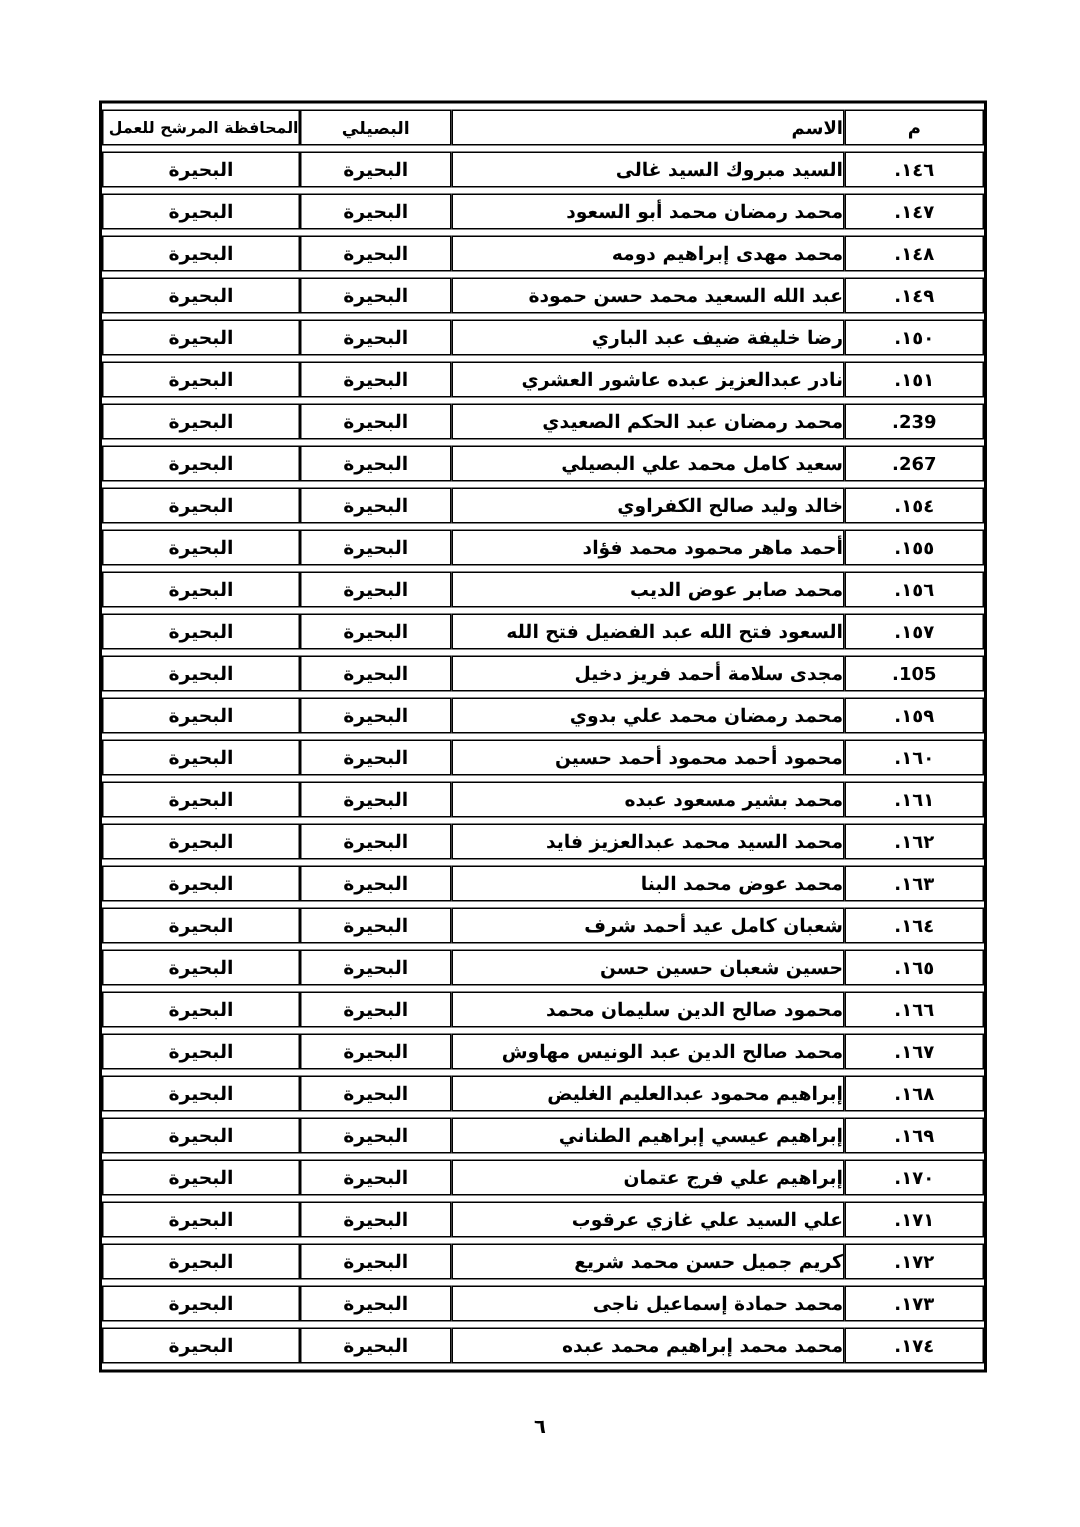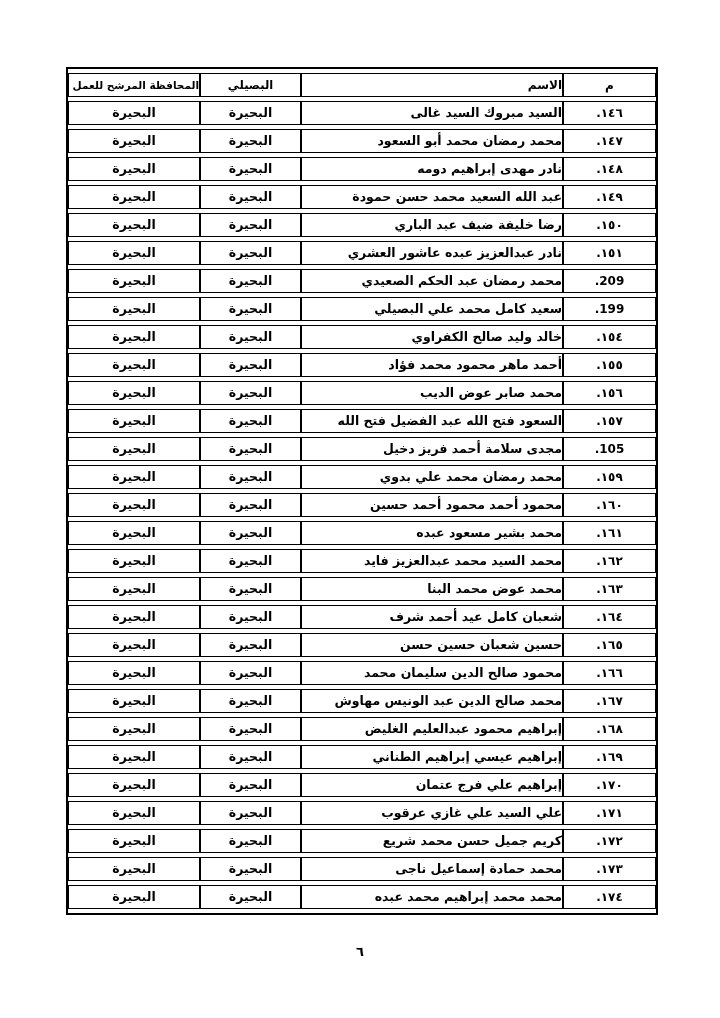--- a/index.html
+++ b/index.html
@@ -80,21 +80,21 @@
     <td class="c-nom">البحيرة</td>
   </tr>
         <tr>
     <td class="c-serial">١٤٧.</td>
     <td class="c-name">محمد رمضان محمد أبو السعود</td>
     <td class="c-gov">البحيرة</td>
     <td class="c-nom">البحيرة</td>
   </tr>
         <tr>
     <td class="c-serial">١٤٨.</td>
-    <td class="c-name">نادر مهدى إبراهيم دومه</td>
+    <td class="c-name">محمد مهدى إبراهيم دومه</td>
     <td class="c-gov">البحيرة</td>
     <td class="c-nom">البحيرة</td>
   </tr>
         <tr>
     <td class="c-serial">١٤٩.</td>
     <td class="c-name">عبد الله السعيد محمد حسن حمودة</td>
     <td class="c-gov">البحيرة</td>
     <td class="c-nom">البحيرة</td>
   </tr>
         <tr>
@@ -103,27 +103,27 @@
     <td class="c-gov">البحيرة</td>
     <td class="c-nom">البحيرة</td>
   </tr>
         <tr>
     <td class="c-serial">١٥١.</td>
     <td class="c-name">نادر عبدالعزيز عبده عاشور العشري</td>
     <td class="c-gov">البحيرة</td>
     <td class="c-nom">البحيرة</td>
   </tr>
         <tr>
-    <td class="c-serial">209.</td>
+    <td class="c-serial">239.</td>
     <td class="c-name">محمد رمضان عبد الحكم الصعيدي</td>
     <td class="c-gov">البحيرة</td>
     <td class="c-nom">البحيرة</td>
   </tr>
         <tr>
-    <td class="c-serial">199.</td>
+    <td class="c-serial">267.</td>
     <td class="c-name">سعيد كامل محمد علي البصيلي</td>
     <td class="c-gov">البحيرة</td>
     <td class="c-nom">البحيرة</td>
   </tr>
         <tr>
     <td class="c-serial">١٥٤.</td>
     <td class="c-name">خالد وليد صالح الكفراوي</td>
     <td class="c-gov">البحيرة</td>
     <td class="c-nom">البحيرة</td>
   </tr>

